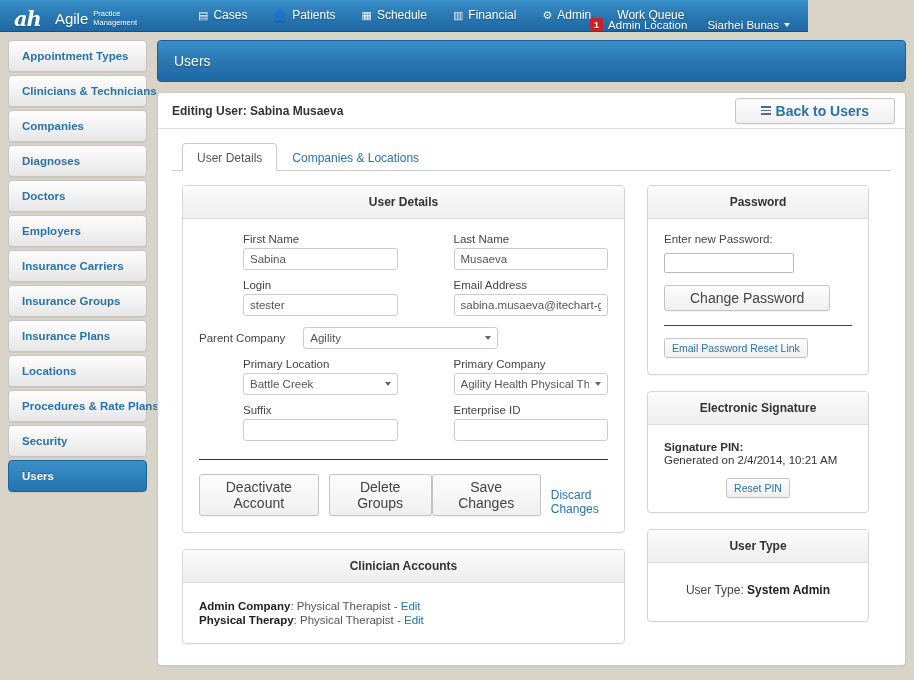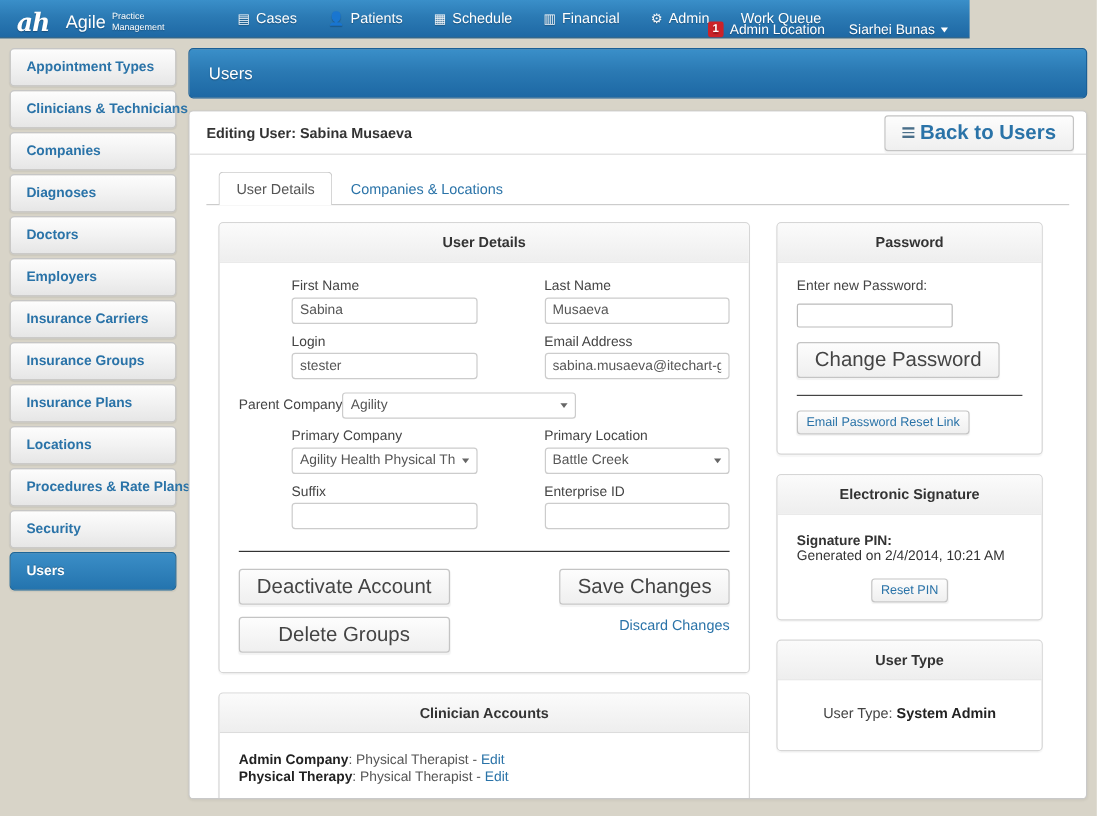--- a/index.html
+++ b/index.html
@@ -95,21 +95,21 @@
   .subhead{
     height:36px; border-bottom:1px solid #dcdcdc;
     display:flex; align-items:center; justify-content:space-between;
     padding:0 10px 0 14px;
     background:#fff;
   }
   .subhead-title{ font-size:12px; font-weight:bold; color:#333; }
   .btn{
     background:linear-gradient(to bottom,#fdfdfd,#efefef);
     border:1px solid #c4c4c4; border-radius:3px;
-    padding:4px 14px; font-size:17px; color:#444;
+    padding:4px 25px; font-size:14px; color:#444;
     cursor:pointer; font-family:"Liberation Sans", sans-serif;
     box-shadow:0 1px 1px rgba(0,0,0,.05);
   }
   .btn-link{ color:#2a73a8; display:flex; align-items:center; gap:5px; font-weight:bold; }
   .list-icon{ display:inline-block; width:10px; height:9px; position:relative; }
   .list-icon i{ position:absolute; left:0; width:10px; height:1.5px; background:#4a6f8a; }
   .list-icon i:nth-child(1){ top:0 } .list-icon i:nth-child(2){ top:3.5px }
   .list-icon i:nth-child(3){ top:7px }
 
   
@@ -159,27 +159,27 @@
   .fselect{
     appearance:none; -webkit-appearance:none;
     background:#fff; padding-right:18px; cursor:pointer;
   }
   .selwrap{ position:relative; }
   .selwrap:after{
     content:""; position:absolute; right:7px; top:9px; pointer-events:none;
     border-left:3.5px solid transparent; border-right:3.5px solid transparent;
     border-top:4px solid #666;
   }
-  .inline-row{ display:flex; align-items:center; margin-bottom:9px; }
+  .inline-row{ display:flex; align-items:center; gap:18px; margin-bottom:9px; }
   .inline-row .flabel{ margin:0; white-space:nowrap; }
   .inline-row .selwrap{ width:195px; }
 
   .divider{ border-top:1px solid #333; margin:18px 0 14px 0; }
   .actions{ display:flex; justify-content:space-between; align-items:flex-start; }
-  .actions .left, .actions .right{ display:flex; flex-direction:column; gap:10px; }
+  .actions .left, .actions .right{ display:flex; flex-direction:row; gap:10px; }
   .actions .right{ align-items:flex-end;justify-content:flex-end; }
   .linklike{ color:#2a73a8; font-size:12px; cursor:pointer; }
 
   
   .pwd-label{ font-size:11.5px; color:#444; margin-bottom:8px; }
   .pwd-input{ width:130px; height:20px; border:1px solid #bbb; border-radius:2px;
     background:#fff; outline:none; padding:0 5px; font-size:11.5px;
     font-family:"Liberation Sans", sans-serif; }
   .hr-thin{ border-top:1px solid #444; margin:14px 0 12px 0; }
   .sig-title{ font-weight:bold; font-size:11.5px; color:#333; }
@@ -324,32 +324,32 @@
                 <label class="flabel">Parent Company</label>
                 <span class="selwrap">
                   <select class="fselect">
                     <option>Agility</option>
                   </select>
                 </span>
               </div>
 
               <div class="frow">
                 <div class="fcol">
+                  <label class="flabel">Primary Location</label>
+                  <span class="selwrap" style="display:block">
+                    <select class="fselect">
+                      <option>Battle Creek</option>
+                    </select>
+                  </span>
+                </div>
+                <div class="fcol">
                   <label class="flabel">Primary Company</label>
                   <span class="selwrap" style="display:block">
                     <select class="fselect">
                       <option>Agility Health Physical Therapy</option>
-                    </select>
-                  </span>
-                </div>
-                <div class="fcol">
-                  <label class="flabel">Primary Location</label>
-                  <span class="selwrap" style="display:block">
-                    <select class="fselect">
-                      <option>Battle Creek</option>
                     </select>
                   </span>
                 </div>
               </div>
 
               <div class="frow">
                 <div class="fcol">
                   <label class="flabel">Suffix</label>
                   <input class="finput" type="text" value="" style="">
                 </div>

